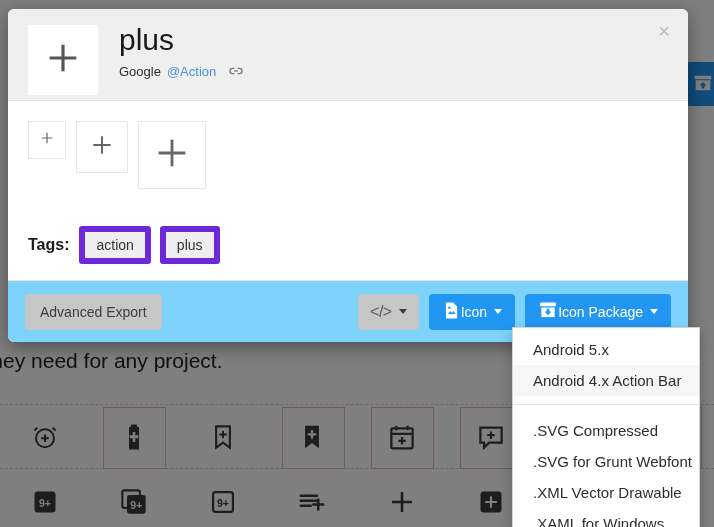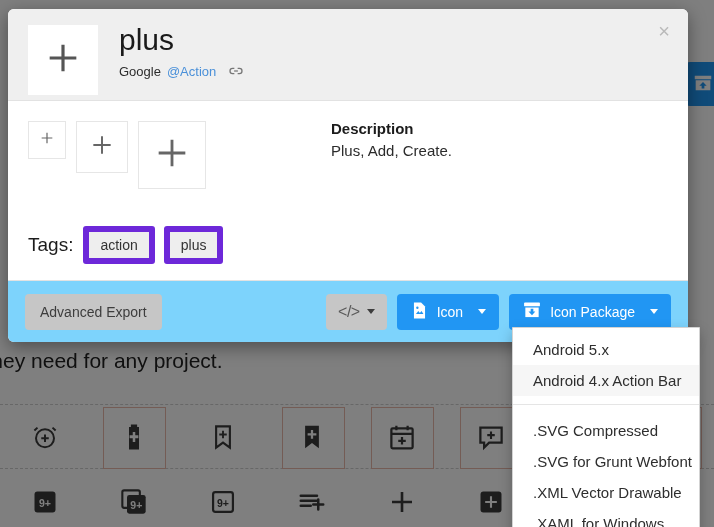--- a/index.html
+++ b/index.html
@@ -195,22 +195,22 @@
     margin: 0;
   }
 
   .tags-row {
     display: flex;
     align-items: center;
     margin-top: 37px;
     gap: 9px;
   }
   .tags-label {
-    font-size: 19px;
-    font-weight: normal;
+    font-size: 16px;
+    font-weight: bold;
     color: #1c1c1c;
     margin-right: 1px;
   }
   .tag {
     background: #eeeeee;
     border: 6px solid #6d28d9;
     border-radius: 3px;
     font-size: 14px;
     color: #333;
     padding: 5px 11px;
@@ -240,21 +240,20 @@
   }
   .btn-grey {
     background: #c6c6c6;
     color: #3d3d3d;
     padding: 0 15px;
   }
   .btn-blue {
     background: #2196f3;
     color: #ffffff;
     padding: 0 13px;
-    gap: 8px;
   }
   .footer-right {
     margin-left: auto;
     display: flex;
     align-items: center;
     gap: 10px;
   }
   .caret {
     display: inline-block;
     width: 0; height: 0;
@@ -507,24 +506,20 @@
           </div>
           <div class="preview-box s3">
             <span>
               <svg width="40" height="40" viewBox="0 0 24 24" stroke="#666" stroke-width="1.7">
                   <path d="M12 4v16M4 12h16"></path>
                 </svg>
             </span>
           </div>
         </div>
 
-        <div class="description">
-          <p class="desc-title">Description</p>
-          <p class="desc-text">Plus, Add, Create.</p>
-        </div>
       </div>
 
       <div class="tags-row">
         <span class="tags-label">Tags:</span>
         <span class="tag">action</span>
         <span class="tag">plus</span>
       </div>
     </div>
 
     <div class="modal-footer">

